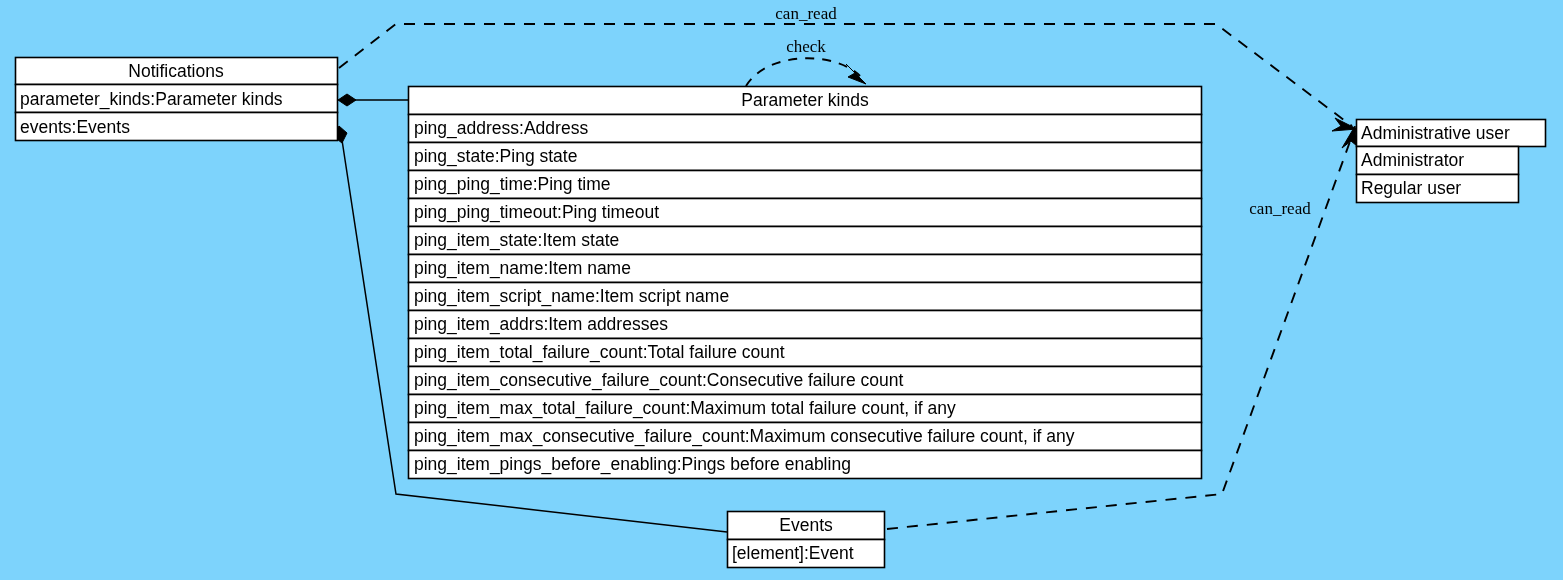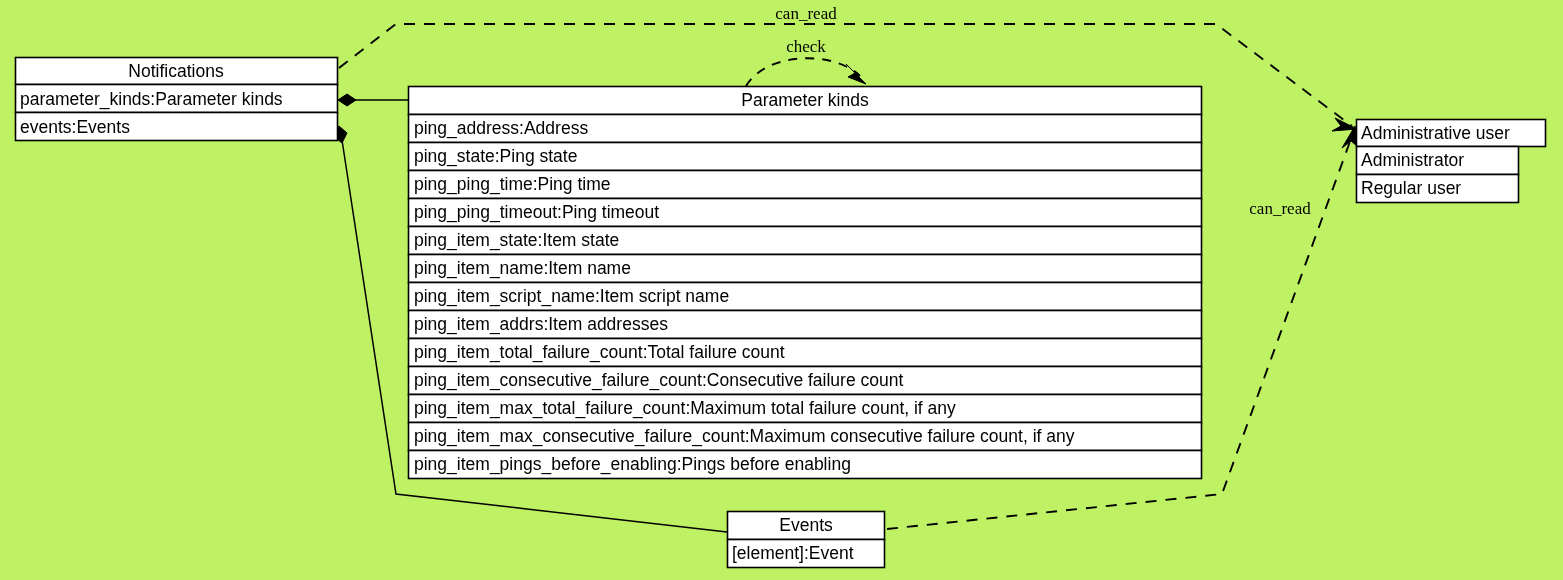--- a/index.html
+++ b/index.html
@@ -4,21 +4,21 @@
 <style>
   html, body {
     margin: 0;
     padding: 0;
     background: #ffffff;
   }
   #diagram-root {
     position: relative;
     width: 1563px;
     height: 580px;
-    background: #bef264;
+    background: #7dd3fc;
     overflow: hidden;
     font-family: "Liberation Sans", sans-serif;
     text-decoration: underline;
   }
   svg#uml-canvas {
     position: absolute;
     left: 0;
     top: 0;
     width: 1563px;
     height: 580px;

